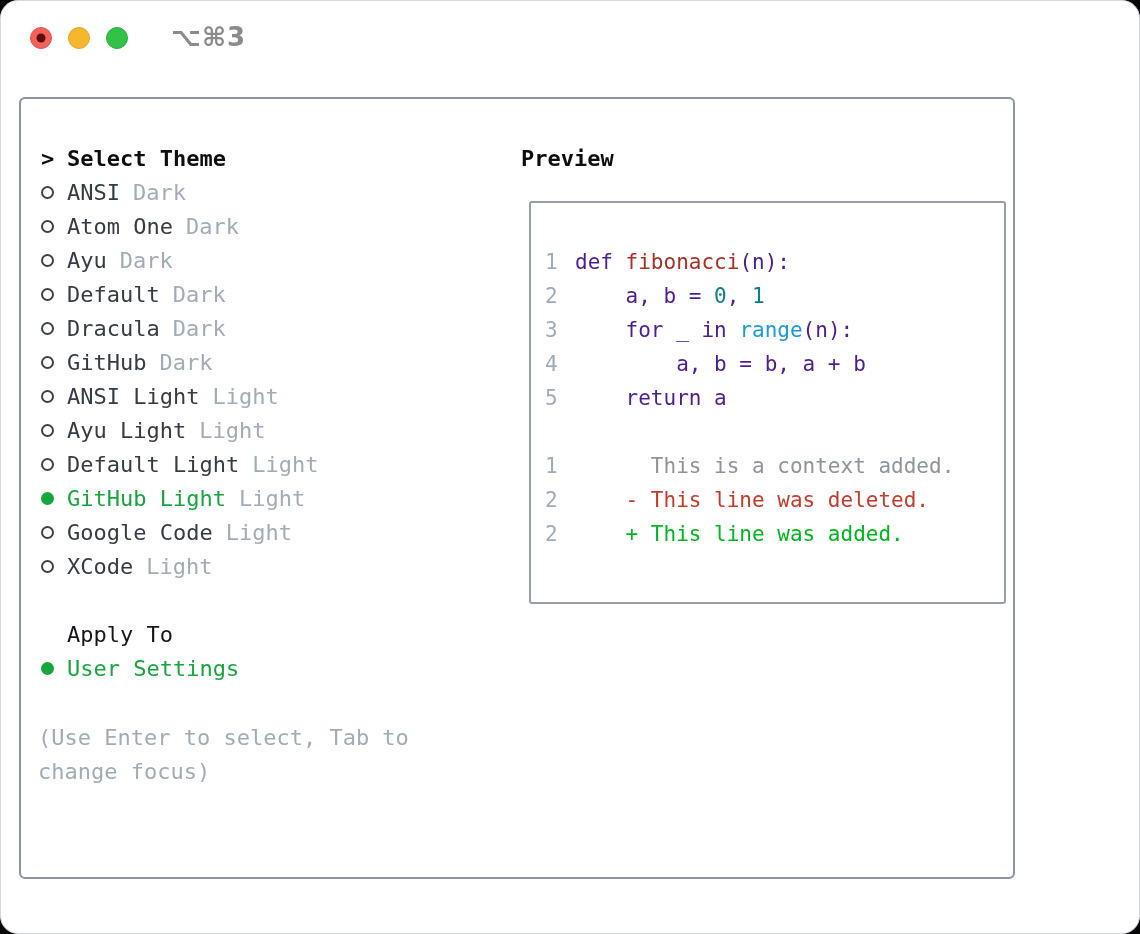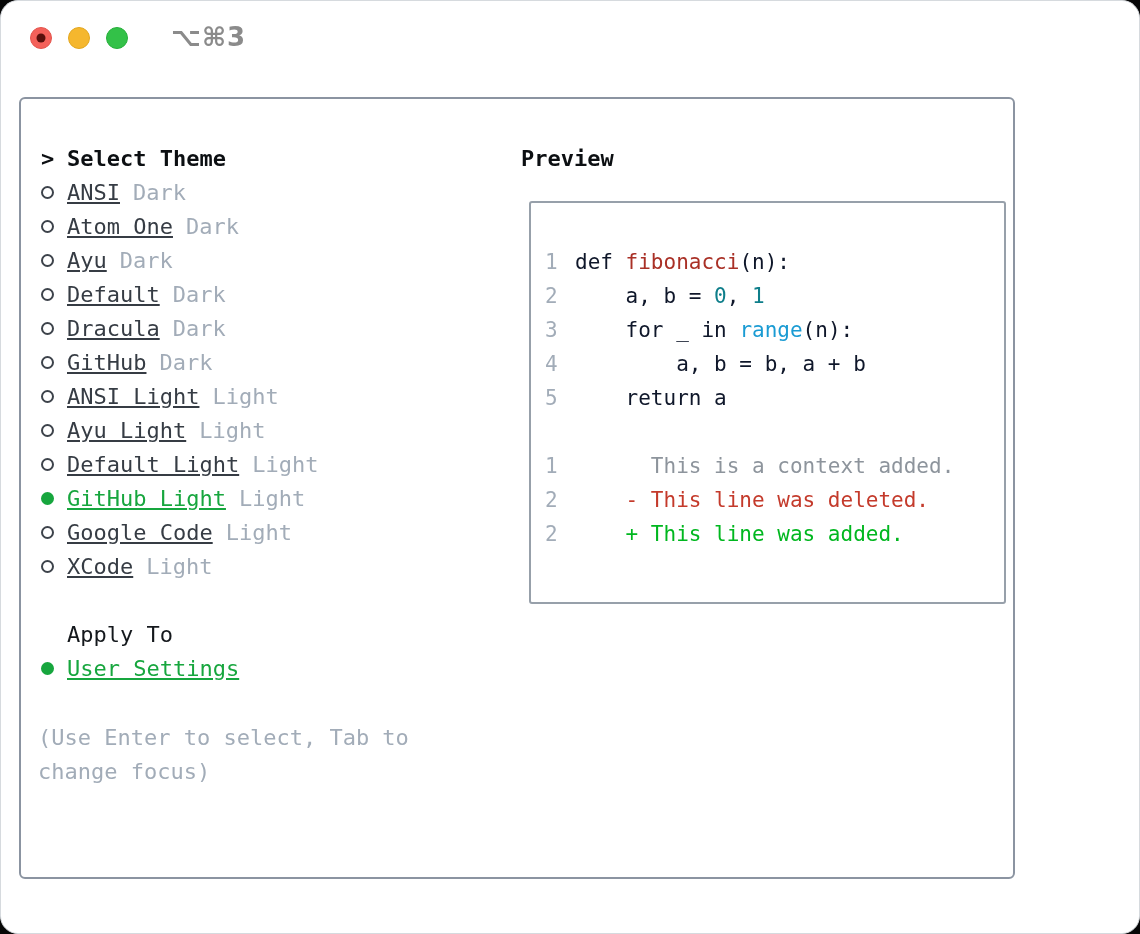--- a/index.html
+++ b/index.html
@@ -43,41 +43,41 @@
   
   .left-col { position:absolute; left:17px; top:42px; }
   .col-bullet { width:29px; padding-left:3px; display:flex; align-items:center; flex:none; }
   .caret { font-weight:bold; color:#0c0f12; font-size:22px; }
   .list-header { font-weight:bold; color:#0c0f12; }
   .bullet {
     width:13px; height:13px; border-radius:50%;
     border:2px solid #3d434b; display:inline-block;
   }
   .bullet.sel { background:#17a63e; border-color:#17a63e; }
-  .item-name { color:#363c44;text-decoration:underline; }
+  .item-name { color:#363c44; }
   .item-name.sel { color:#17a63e; }
   .item-tag { color:#a2acb8; margin-left:13px; }
   .section-header { color:#14181c; }
   .hint { margin-top:2px; font-size:22px; color:#a2acb8; line-height:34px; white-space:pre; }
 
   
   .right-col { position:absolute; left:482px; top:42px; }
   .preview-header { padding-left:18px; font-weight:bold; color:#0c0f12;text-align:center; }
   .preview-box {
     margin-left:26px; margin-top:26px;
     width:477px; height:403px;
     border:2px solid #97a0aa; border-radius:3px;
     padding:42px 0 0 14px; background:#fff;
     overflow:hidden;
   }
   .cline { height:34px; display:flex; font-size:21px; line-height:34px; white-space:pre; }
   .gutter { width:30px; flex:none; color:#a2acb8; }
   .content { white-space:pre; }
 
-  .r-plain   { color:#0f172a;margin-top:44px; }
+  .r-plain   { color:#4c1d95;margin-top:44px; }
   .r-function{ color:#a93026; }
   .r-number  { color:#0e7e8a; }
   .r-builtin { color:#1a9bd3; }
   .r-context { color:#8d949c; }
   .r-deleted { color:#c43a2b; }
   .r-added   { color:#00b71f; }
 </style>
 </head>
 <body>
 

